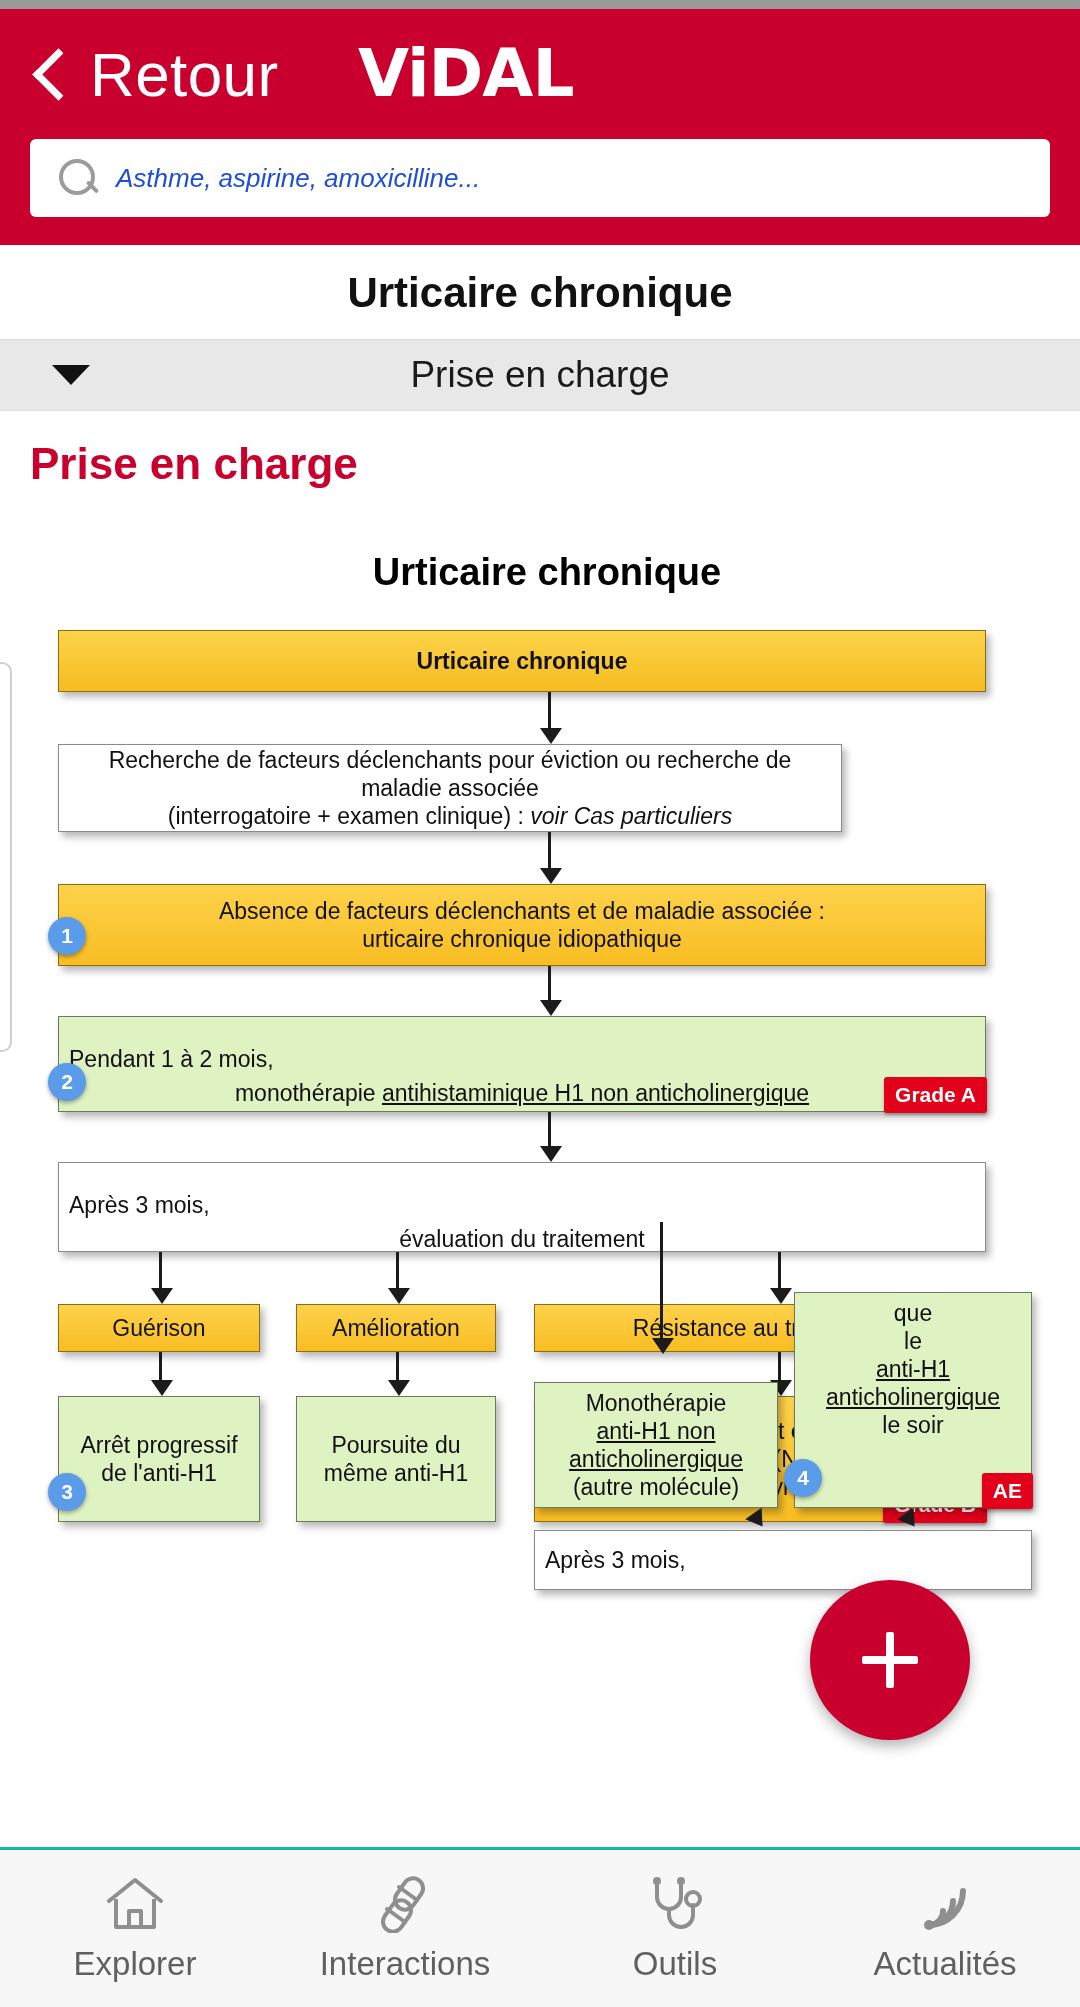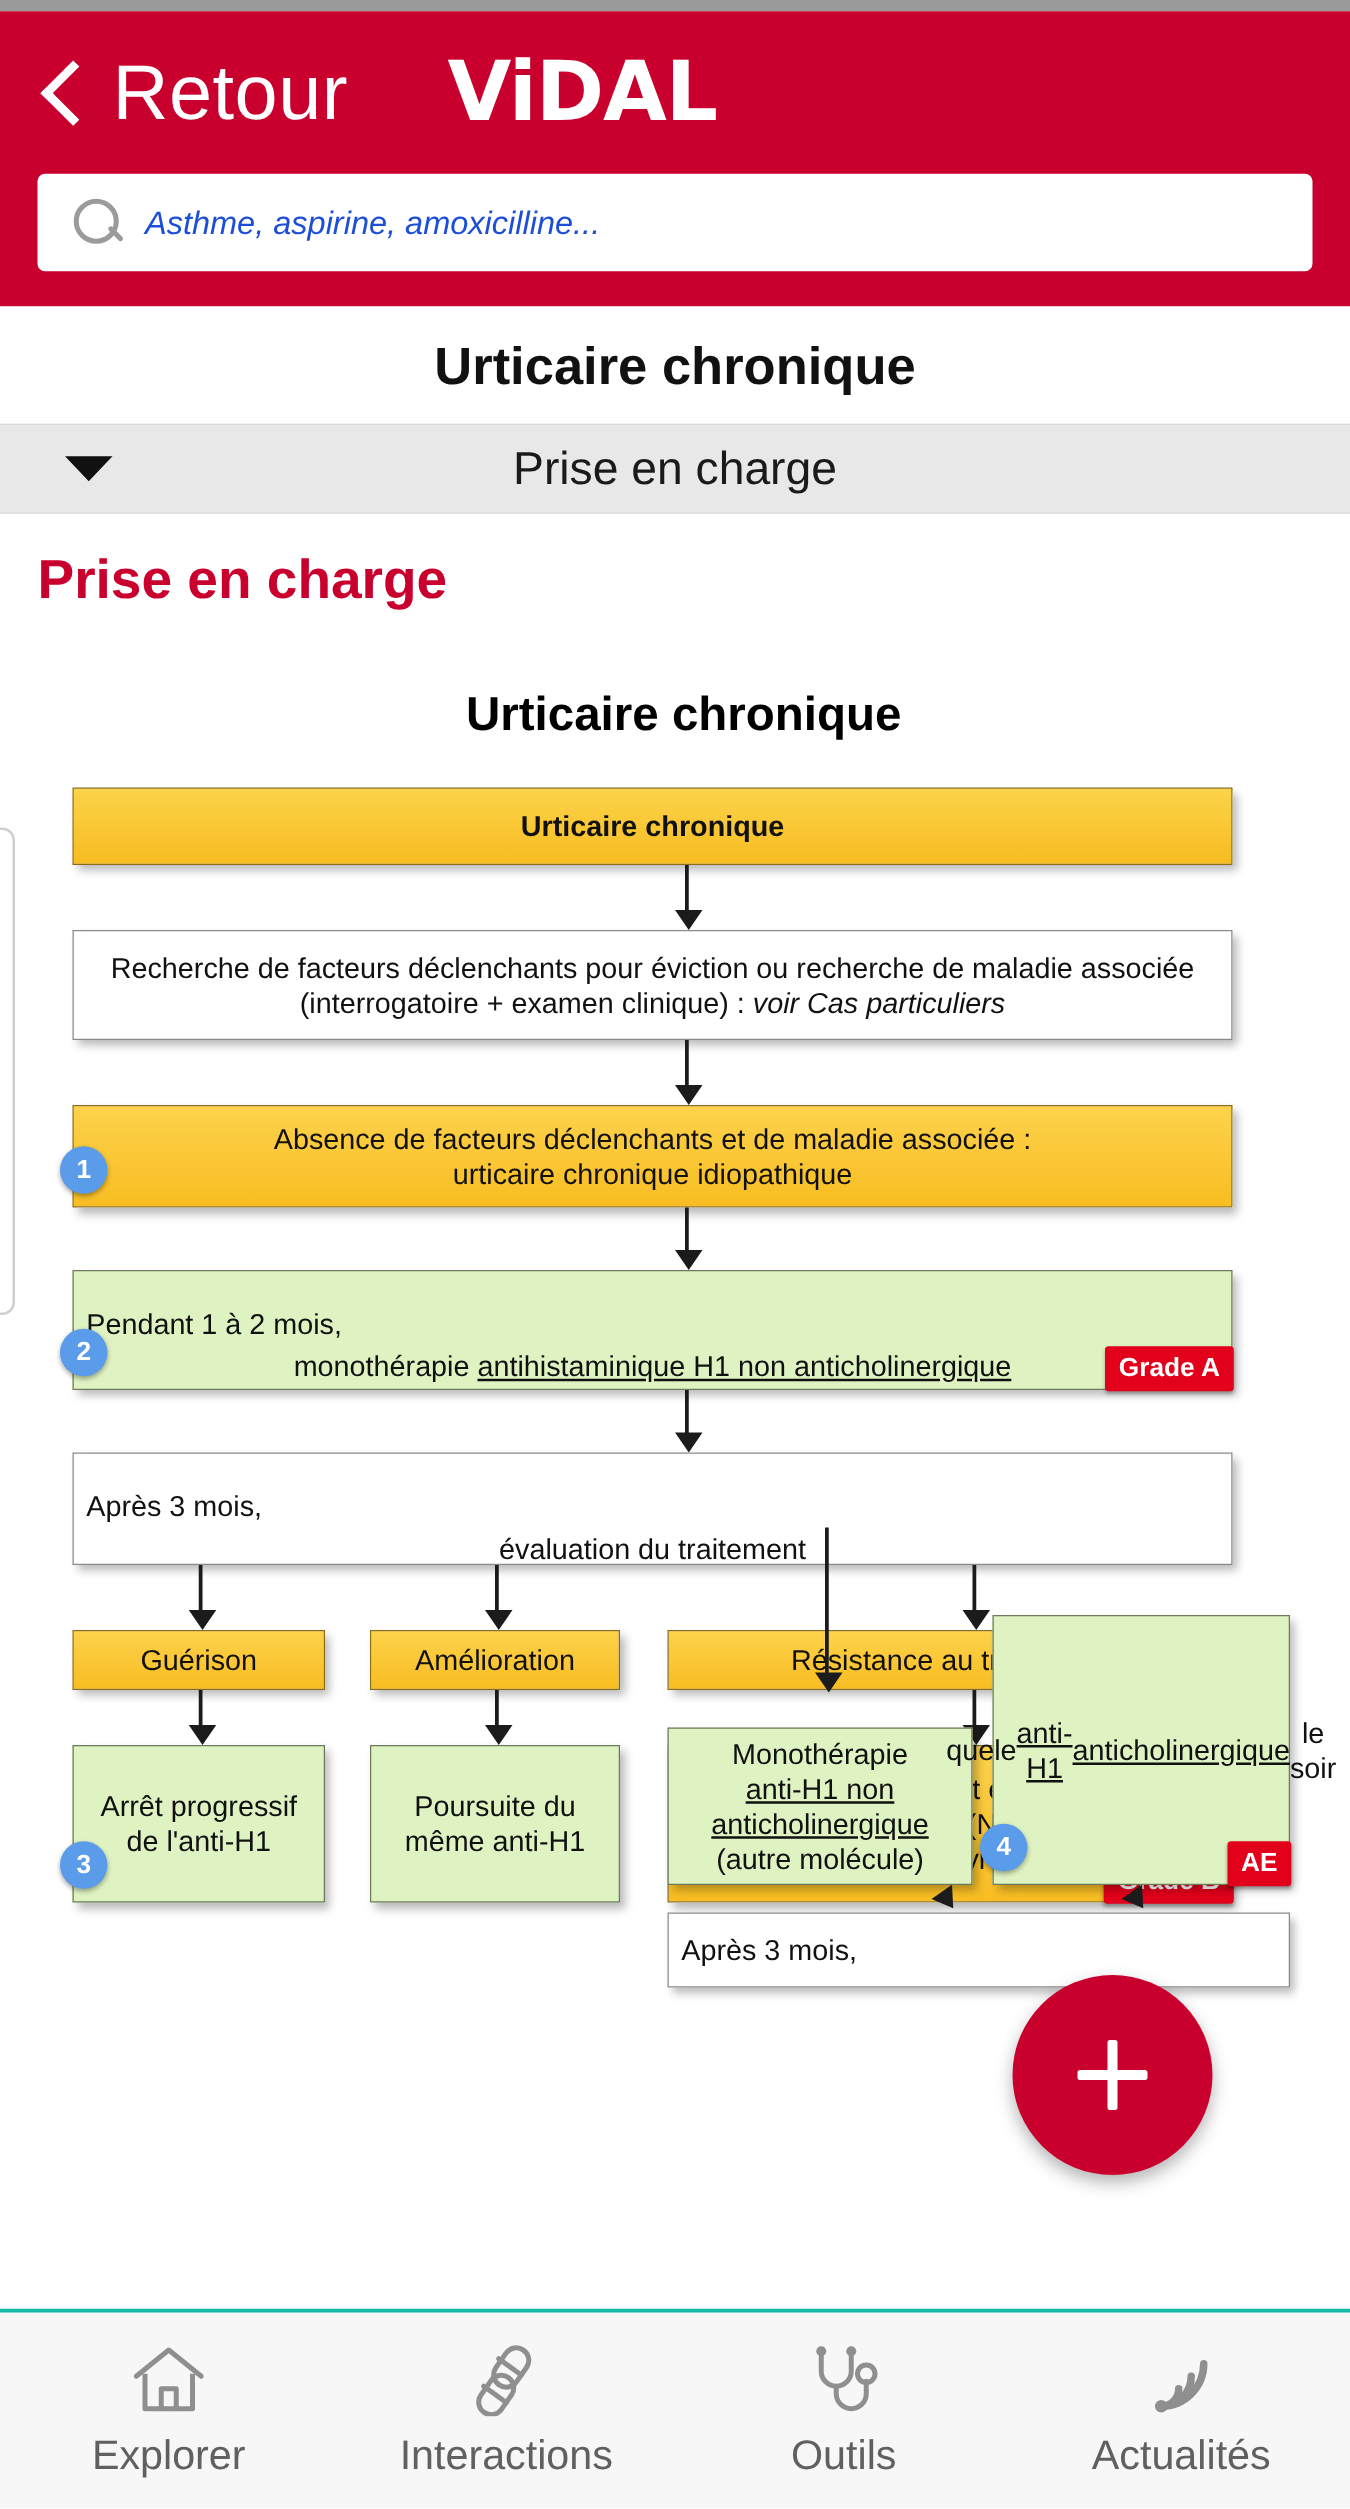--- a/index.html
+++ b/index.html
@@ -219,21 +219,21 @@
     <div class="chart-frame">
 
       <div class="left-card-edge"></div>
 
       <div class="node n-orange" style="left:58px; top:14px; width:928px; height:62px;">
         <span>Urticaire chronique</span>
       </div>
       <div class="arrow-v" style="left:548px; top:76px; height:40px;"></div>
       <div class="arrow-head" style="left:540px; top:112px;"></div>
 
-      <div class="node n-white" style="left:58px; top:128px; width:928px; height:88px; flex-direction:column; justify-content:center;">
+      <div class="node n-white" style="left:58px; top:128px; width:784px; height:88px; flex-direction:column; justify-content:center;">
         <div>Recherche de facteurs déclenchants pour éviction ou recherche de maladie associée</div>
         <div>
           <span>(interrogatoire + examen clinique) : </span><span class="ital">voir Cas particuliers</span>
         </div>
       </div>
       <div class="arrow-v" style="left:548px; top:216px; height:40px;"></div>
       <div class="arrow-head" style="left:540px; top:252px;"></div>
 
       <div class="node n-orange2" style="left:58px; top:268px; width:928px; height:82px; flex-direction:column; justify-content:center;">
         <div>Absence de facteurs déclenchants et de maladie associée :</div>
@@ -312,21 +312,21 @@
     <div class="arrow-v" style="left:660px; top:1222px; height:120px;"></div>
     <div class="arrow-head" style="left:652px; top:1338px;"></div>
 
     <div class="node n-green" style="left:534px; top:1382px; width:244px; height:126px; flex-direction:column; pointer-events:auto;">
       <div>Monothérapie</div>
       <div class="u">anti-H1 non</div>
       <div class="u">anticholinergique</div>
       <div>(autre molécule)</div>
     </div>
 
-    <div class="node n-green" style="left:794px; top:1292px; width:238px; height:216px; flex-direction:row; justify-content:center; pointer-events:auto;">
+    <div class="node n-green" style="left:794px; top:1292px; width:238px; height:216px; flex-direction:column; justify-content:flex-start; pointer-events:auto;">
       <div>que</div>
       <div>le</div>
       <div class="u">anti-H1</div>
       <div class="u">anticholinergique</div>
       <div>le soir</div>
       <div class="badge-num">4</div>
       <div class="badge-grade">AE</div>
     </div>
 
     <div class="arrow-head-diag" style="left:748px; top:1512px;"></div>

